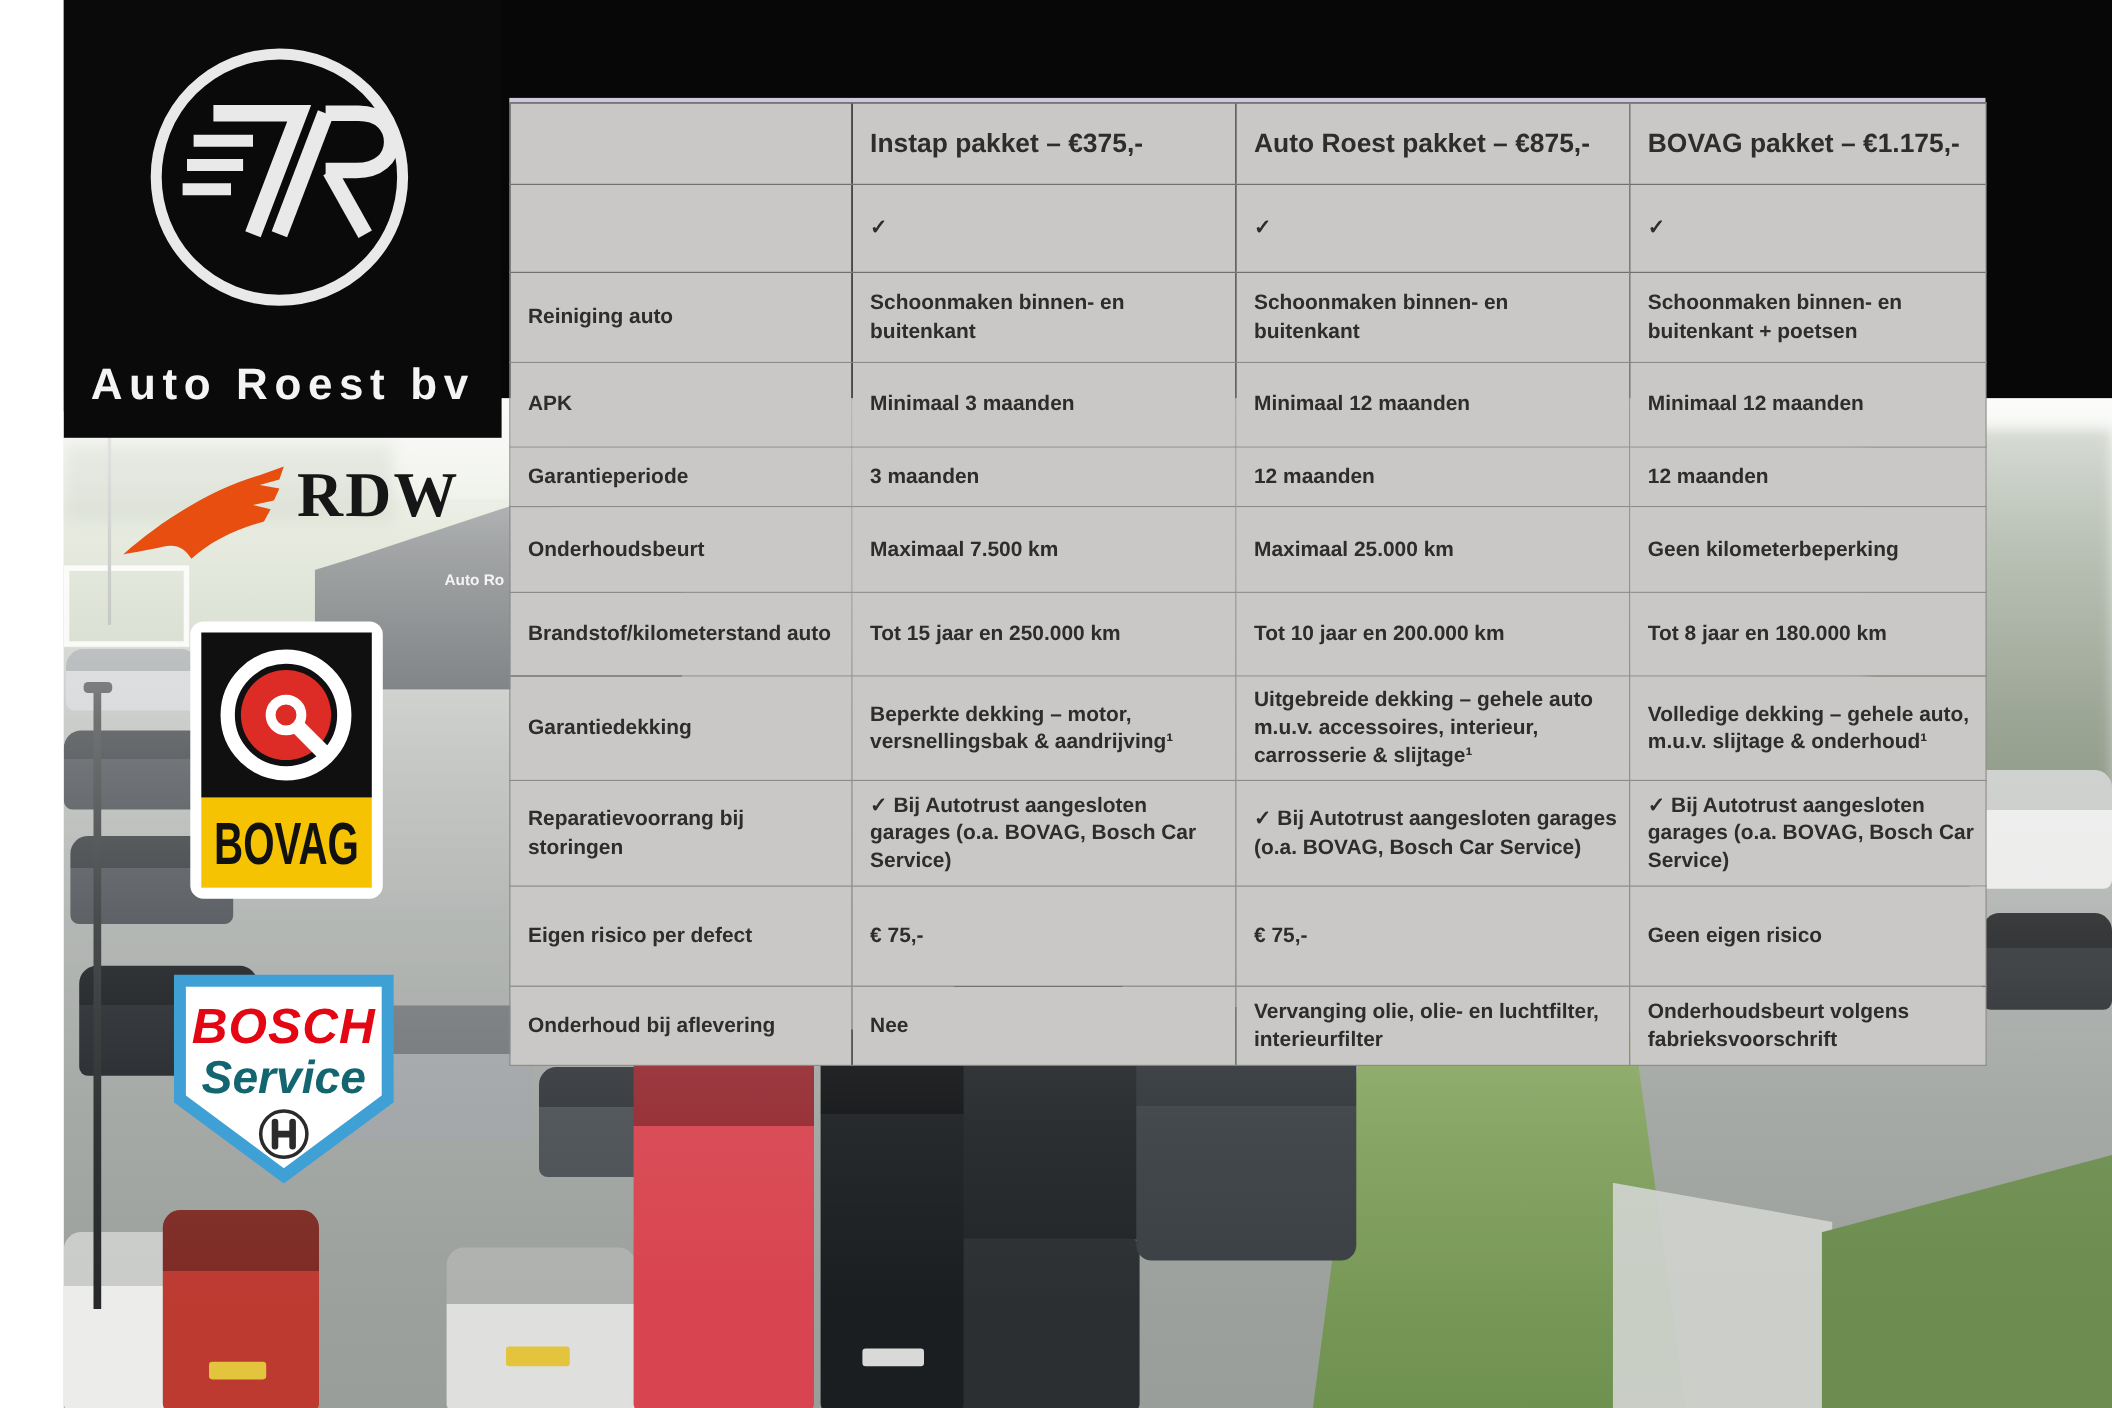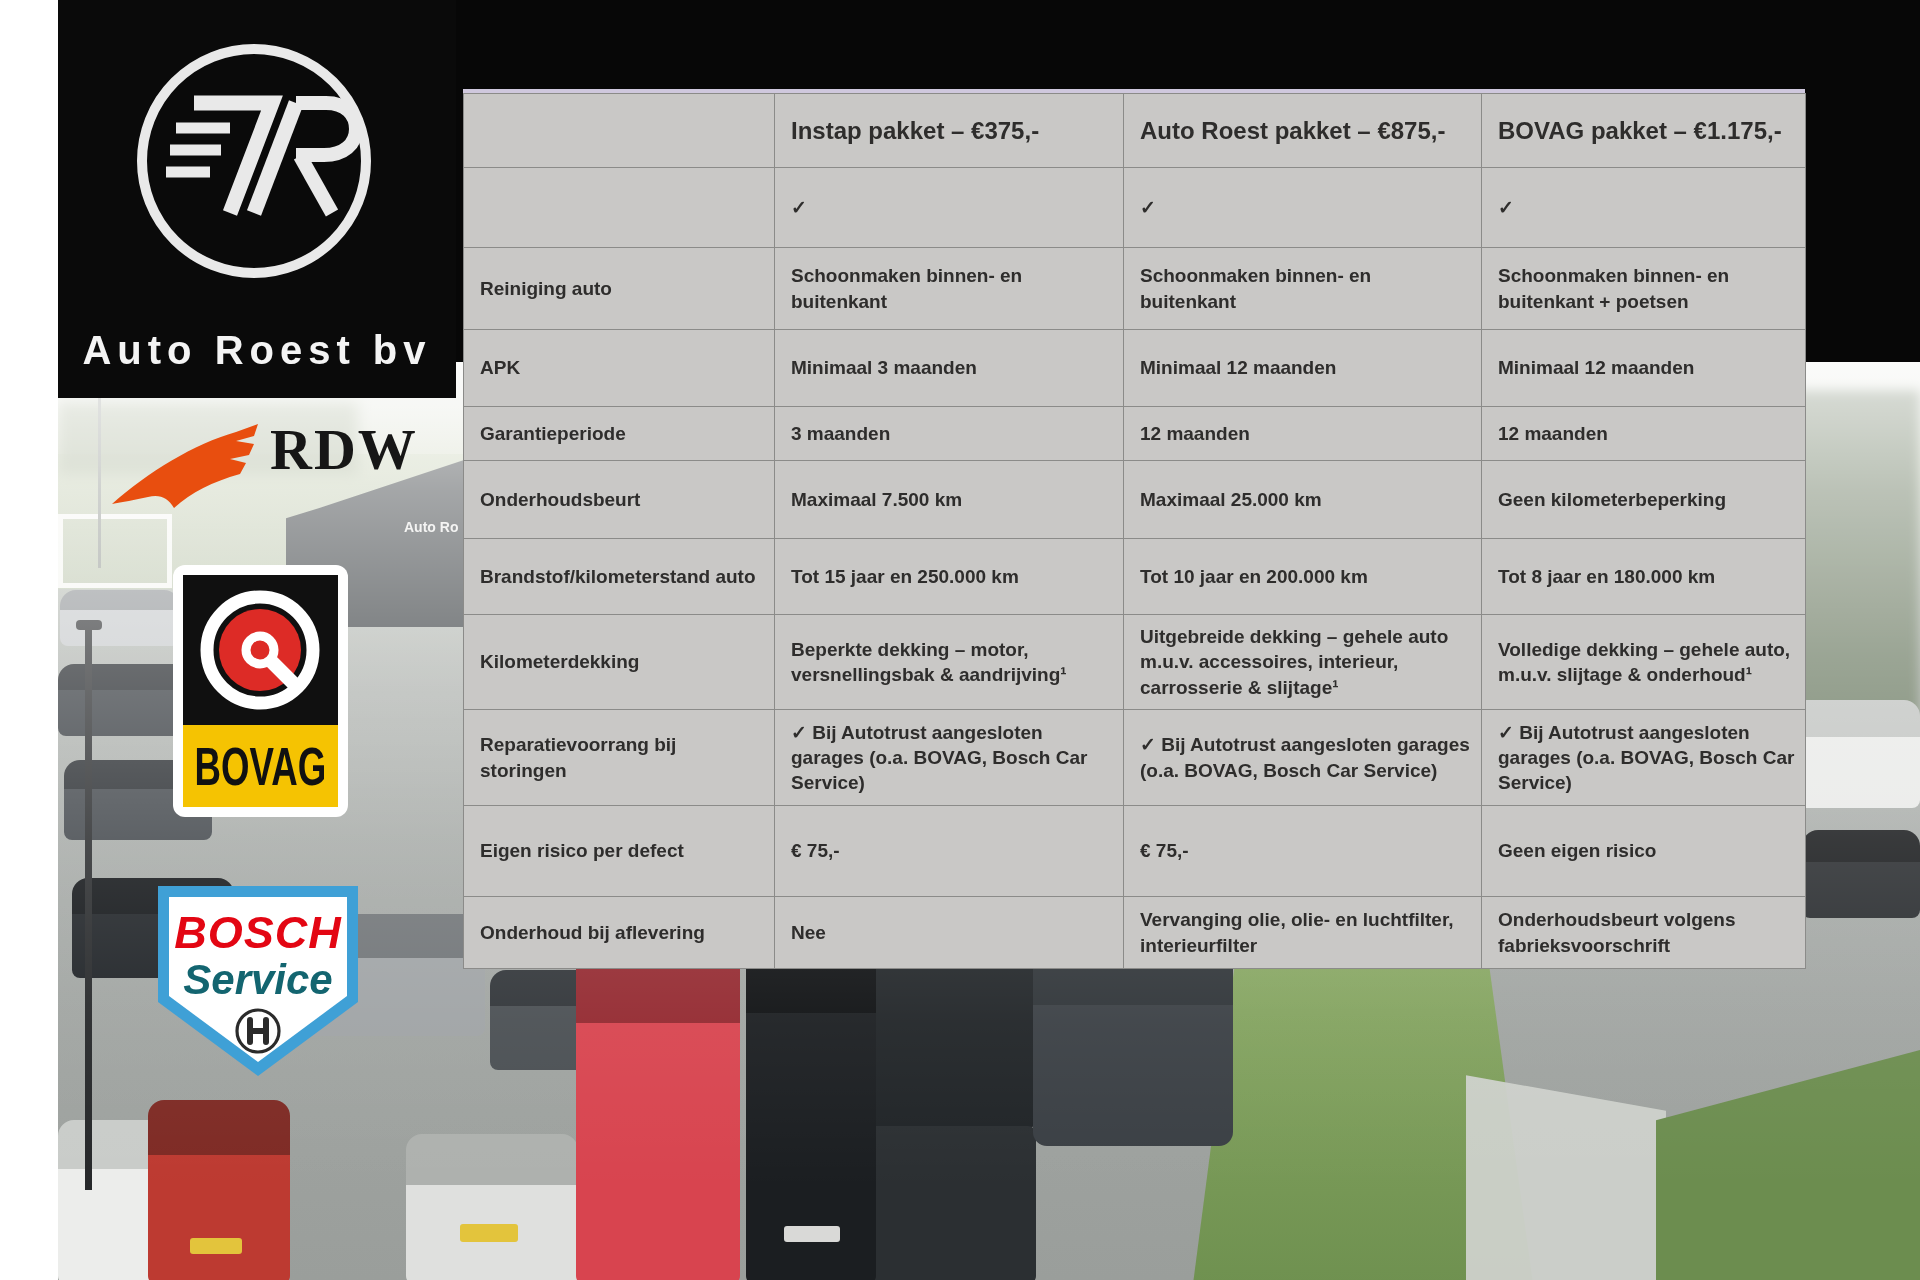--- a/index.html
+++ b/index.html
@@ -198,21 +198,21 @@
         <td>Maximaal 25.000 km</td>
         <td>Geen kilometerbeperking</td>
       </tr>
       <tr style="height:76px">
         <td>Brandstof/kilometerstand auto</td>
         <td>Tot 15 jaar en 250.000 km</td>
         <td>Tot 10 jaar en 200.000 km</td>
         <td>Tot 8 jaar en 180.000 km</td>
       </tr>
       <tr style="height:95px">
-        <td>Kilometerdekking</td>
+        <td>Garantiedekking</td>
         <td>Beperkte dekking – motor, versnellingsbak &amp; aandrijving¹</td>
         <td>Uitgebreide dekking – gehele auto m.u.v. accessoires, interieur, carrosserie &amp; slijtage¹</td>
         <td>Volledige dekking – gehele auto, m.u.v. slijtage &amp; onderhoud¹</td>
       </tr>
       <tr style="height:96px">
         <td>Reparatievoorrang bij storingen</td>
         <td>✓ Bij Autotrust aangesloten garages (o.a. BOVAG, Bosch Car Service)</td>
         <td>✓ Bij Autotrust aangesloten garages (o.a. BOVAG, Bosch Car Service)</td>
         <td>✓ Bij Autotrust aangesloten garages (o.a. BOVAG, Bosch Car Service)</td>
       </tr>

